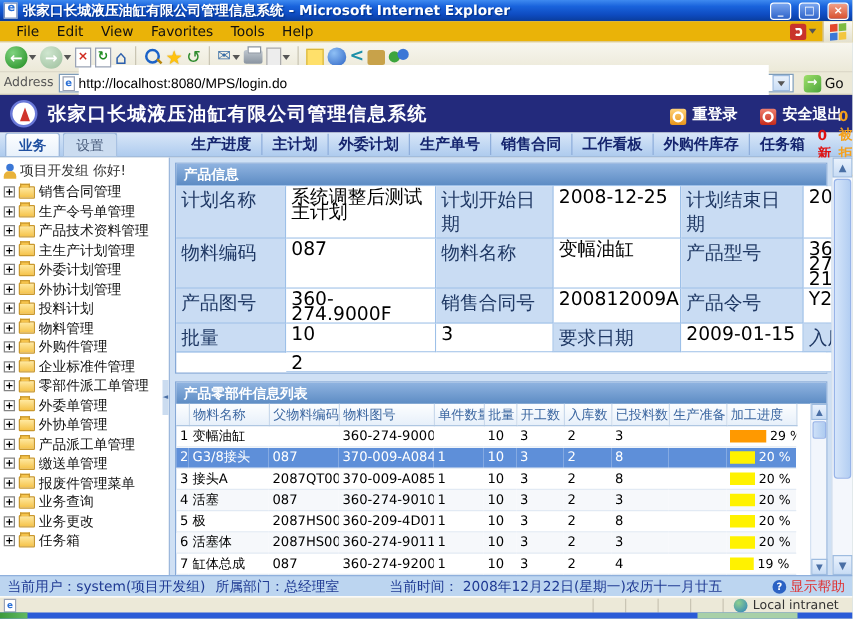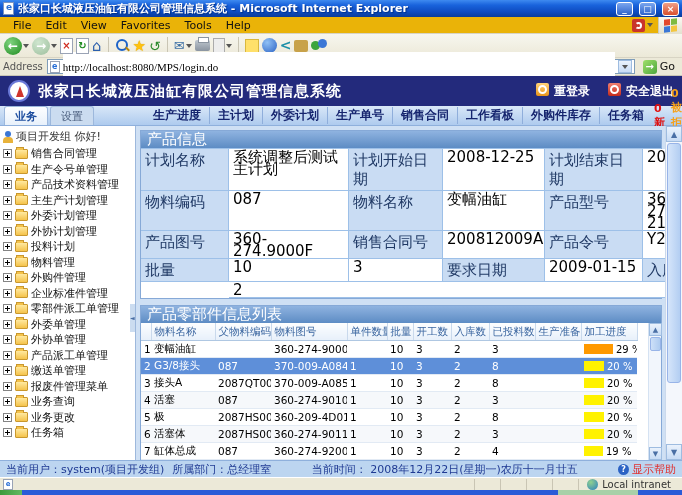--- a/index.html
+++ b/index.html
@@ -57,32 +57,32 @@
   .disc { width:14px; height:12px; background:#C8A24A; border-radius:2px; }
   .msn { width:16px; height:14px; position:relative; }
   .msn::before{ content:""; position:absolute; left:0; top:2px; width:9px; height:9px; border-radius:50%; background:#3DA53D; }
   .msn::after{ content:""; position:absolute; right:0; top:0; width:9px; height:9px; border-radius:50%; background:#3B77D6; }
 
   
   .addressbar { height:18px; background:#ECE9D8; display:flex; align-items:center; padding:0 3px; gap:4px; border-bottom:1px solid #C9C5B4; }
   .addr-label { color:#555; font-size:10px; }
   .addr-field { flex:1; height:15px; background:#fff; border:1px solid #7F9DB9; display:flex; align-items:center; padding:0 2px; gap:3px; }
   .addr-field .fav-ico { width:10px; height:12px; background:#fff; border:1px solid #9AA3B5; color:#2A6FD6; font-size:8px; font-weight:bold; line-height:10px; text-align:center; }
-  .addr-field input { flex:1; border:0; outline:0; font-size:11px; font-family:Liberation Serif, serif; color:#000; height:29px; }
+  .addr-field input { flex:1; border:0; outline:0; font-size:11px; font-family:Liberation Sans, sans-serif; color:#000; height:29px; }
   .addr-drop { width:14px; height:13px; background:linear-gradient(180deg,#EAF2FC,#C8DCF5); border:1px solid #9EBCE0; display:grid; place-items:center; }
   .go-btn { display:flex; align-items:center; gap:3px; padding:0 4px; height:16px; }
   .go-arrow { width:14px; height:14px; background:linear-gradient(135deg,#9FE06A,#4CA53C); border-radius:3px; color:#fff; font-size:10px; line-height:14px; text-align:center; font-weight:bold; }
   .go-txt { font-size:11px; color:#111; }
 
   
   .appheader { height:30px; background:#232A7C; display:flex; align-items:center; padding:0 8px; gap:8px; }
   .logo { width:22px; height:22px; border-radius:50%; background:#fff; border:2px solid #6A79D8; position:relative; }
   .logo::after { content:""; position:absolute; left:6px; top:4px; width:0; height:0; border-left:4px solid transparent; border-right:4px solid transparent; border-bottom:11px solid #D0342C; }
   .app-title { color:#fff; font-size:15px; font-weight:bold; letter-spacing:1px; flex:1; white-space:nowrap; }
-  .hdr-act { display:flex; align-items:flex-start; gap:5px; color:#fff; font-size:12px; font-weight:bold; margin-left:10px; }
+  .hdr-act { display:flex; align-items:flex-end; gap:5px; color:#fff; font-size:12px; font-weight:bold; margin-left:10px; }
   .hdr-ico { width:13px; height:13px; border-radius:2px; display:grid; place-items:center; }
   .hdr-ico.key { background:linear-gradient(#FFD37A,#E8941A); }
   .hdr-ico.key::after { content:""; width:5px; height:5px; border:2px solid #fff; border-radius:50%; }
   .hdr-ico.exit { background:linear-gradient(#F08070,#C52A1A); }
   .hdr-ico.exit::after { content:""; width:5px; height:5px; border:2px solid #fff; border-radius:50%; }
 
   
   .navrow { height:20px; display:flex; background:linear-gradient(180deg,#D9E7F8,#AECBEE); border-bottom:1px solid #8FB0DC; }
   .tabstrip { width:136px; display:flex; align-items:flex-end; padding-left:4px; gap:2px; }
   .tab { padding:2px 10px 1px; font-size:11px; border:1px solid #9DB8DC; border-bottom:0; border-radius:3px 3px 0 0; }
@@ -106,21 +106,21 @@
   .plus-box { width:9px; height:9px; border:1px solid #848484; background:#fff; position:relative; flex:0 0 auto; }
   .plus-box::before { content:""; position:absolute; left:1px; top:3px; width:5px; height:1px; background:#000; }
   .plus-box::after { content:""; position:absolute; left:3px; top:1px; width:1px; height:5px; background:#000; }
   .folder { width:13px; height:10px; background:linear-gradient(#FFE9A0,#F5C34B); border:1px solid #C9982E; border-radius:1px; position:relative; flex:0 0 auto; }
   .folder::before { content:""; position:absolute; left:0; top:-3px; width:6px; height:2px; background:#F5C34B; border:1px solid #C9982E; border-bottom:0; }
   .tree-row .lbl { font-size:11px; color:#111; }
   .collapse-handle { position:absolute; right:0; top:178px; width:5px; height:28px; background:#CBDCF0; color:#4A6FA5; font-size:6px; line-height:28px; }
 
   .content { flex:1; background:#CFE0F4; padding:4px 3px 0 4px; overflow:hidden; position:relative; }
   .panel { background:#fff; border:1px solid #86A9D7; margin-bottom:6px; }
-  .panel-hdr { height:17px; background:linear-gradient(180deg,#8FB3E0,#5D8CC4); color:#fff; font-weight:normal; font-size:15px; line-height:17px; padding-left:6px; }
+  .panel-hdr { height:17px; background:linear-gradient(180deg,#8FB3E0,#5D8CC4); color:#fff; font-weight:bold; font-size:11px; line-height:17px; padding-left:6px; }
 
   
   .info-grid { display:grid; grid-template-columns:88px 120px 94px 102px 98px 1fr; border-top:1px solid #9DC0E8; }
   .ig-cell { border-right:1px solid #9DC0E8; border-bottom:1px solid #9DC0E8; padding:2px 4px 1px; font-size:15px; min-height:16px; }
   .ig-label { background:#C9DCF3; color:#1F3864; }
   .ig-value { background:#fff; color:#000; white-space:pre-line; line-height:12px; }
   .ig-span { grid-column:2 / -1; }
 
   
   .dt-wrap { position:relative; }

